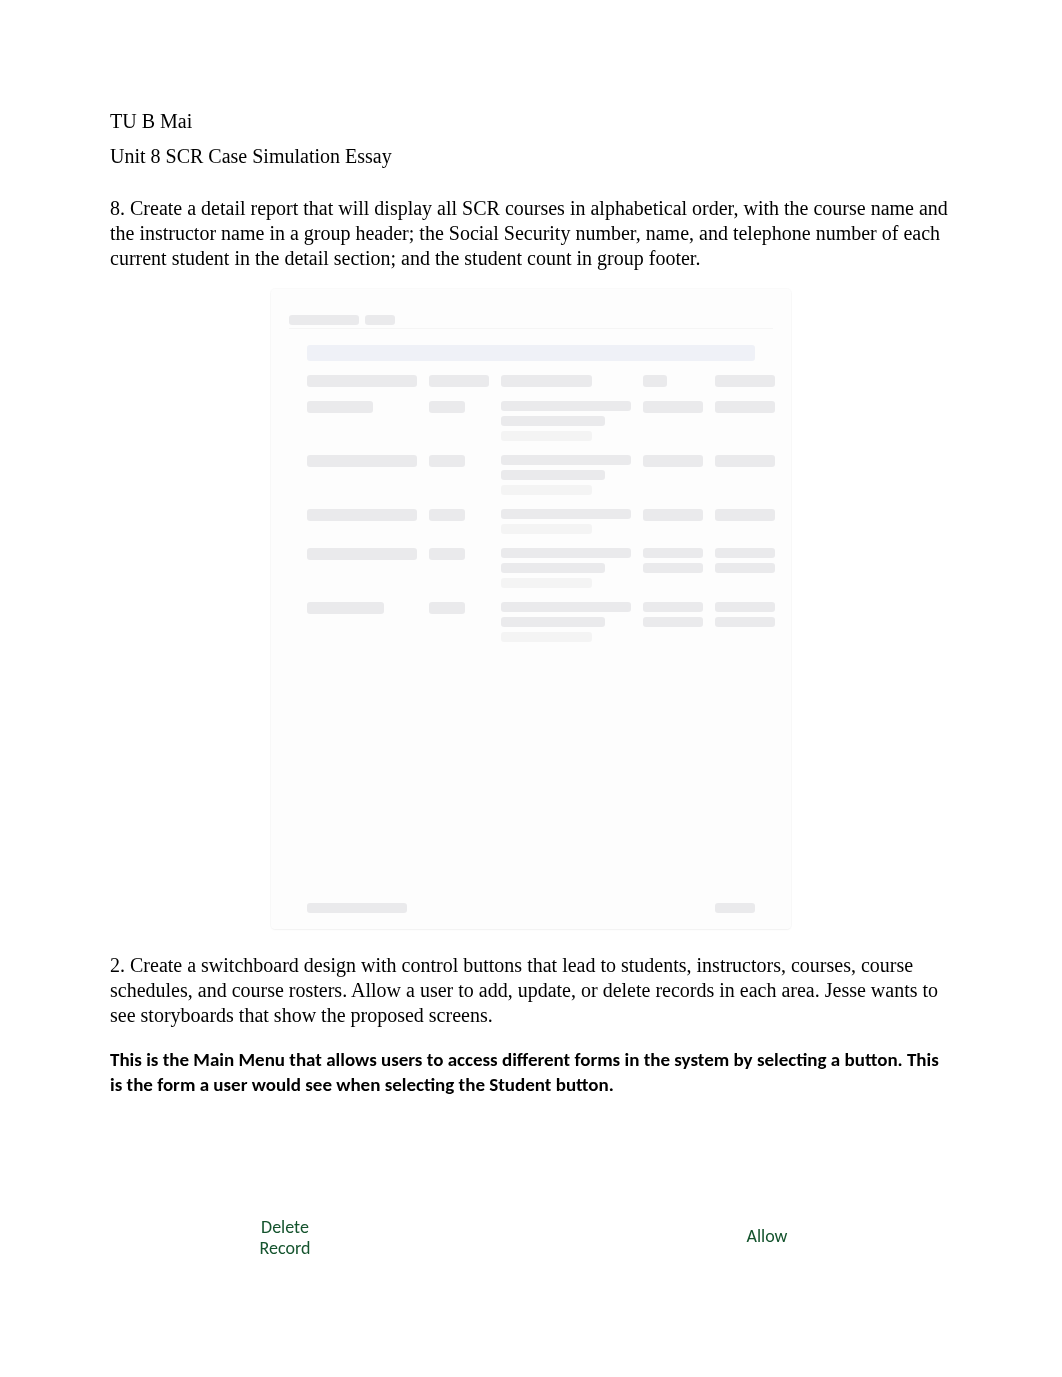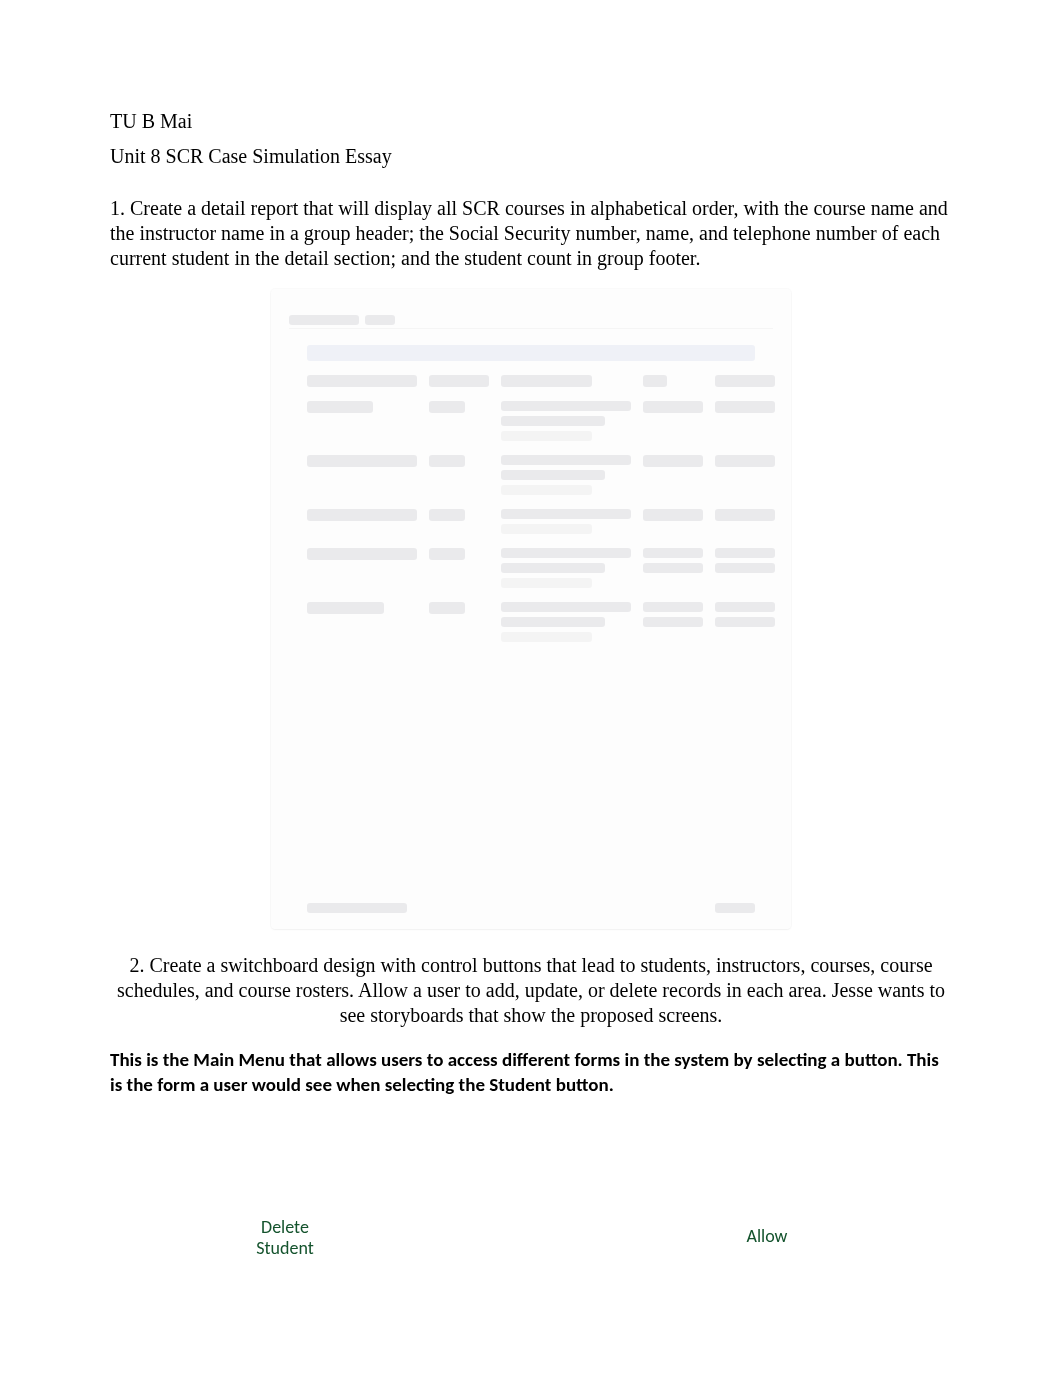--- a/index.html
+++ b/index.html
@@ -12,21 +12,21 @@
   }
 
   .block { margin-bottom: 12px; }
   .serif { font-family: "Times New Roman", Times, serif; }
   .sans  { font-family: "Calibri", "Segoe UI", Arial, sans-serif; font-size: 19px; font-weight: bold; }
 
   .author-line { }
   .title-line  { margin-bottom: 28px; }
 
   .q1 { margin-bottom: 18px; line-height: 1.25; }
-  .q2 { margin-top: 24px; margin-bottom: 20px; line-height: 1.25; text-align: center; }
+  .q2 { margin-top: 24px; margin-bottom: 20px; line-height: 1.25; }
   .desc { margin-bottom: 10px; line-height: 1.3; }
 
   
   .shot-wrap {
     width: 520px;
     margin: 6px auto 0 auto;
   }
   .shot {
     width: 100%;
     height: 640px;
@@ -89,21 +89,21 @@
     width: 90px;
   }
 </style>
 </head>
 <body>
 
 <div class="block serif author-line">TU B Mai</div>
 
 <div class="block serif title-line">Unit 8 SCR Case Simulation Essay</div>
 
-<div class="q1 serif">1. Create a detail report that will display all SCR courses in alphabetical order, with the course name and the instructor name in a group header; the Social Security number, name, and telephone number of each current student in the detail section; and the student count in group footer.</div>
+<div class="q1 serif">8. Create a detail report that will display all SCR courses in alphabetical order, with the course name and the instructor name in a group header; the Social Security number, name, and telephone number of each current student in the detail section; and the student count in group footer.</div>
 
 <div class="shot-wrap">
   <div class="shot">
     <div class="shot-top">
       <div class="faint-bar" style="width:70px;height:10px;"></div>
       <div class="faint-bar" style="width:30px;height:10px;"></div>
     </div>
     <div class="shot-header"></div>
     <div class="shot-body">
       <div class="row">
@@ -187,16 +187,16 @@
   </div>
 </div>
 
 <div class="q2 serif">2. Create a switchboard design with control buttons that lead to students, instructors, courses, course schedules, and course rosters. Allow a user to add, update, or delete records in each area. Jesse wants to see storyboards that show the proposed screens.</div>
 
 <div class="desc sans"> This is the Main Menu that allows users to access different forms in the system by selecting a button. This is the form a user would see when selecting the Student button.</div>
 
 <div class="btn-row">
   <div class="btn-cell">
     <div>Delete</div>
-    <div>Student</div>
+    <div>Record</div>
   </div>
   <div class="btn-cell" style="padding-top:9px;">Allow</div>
 </div>
 
 </body></html>

